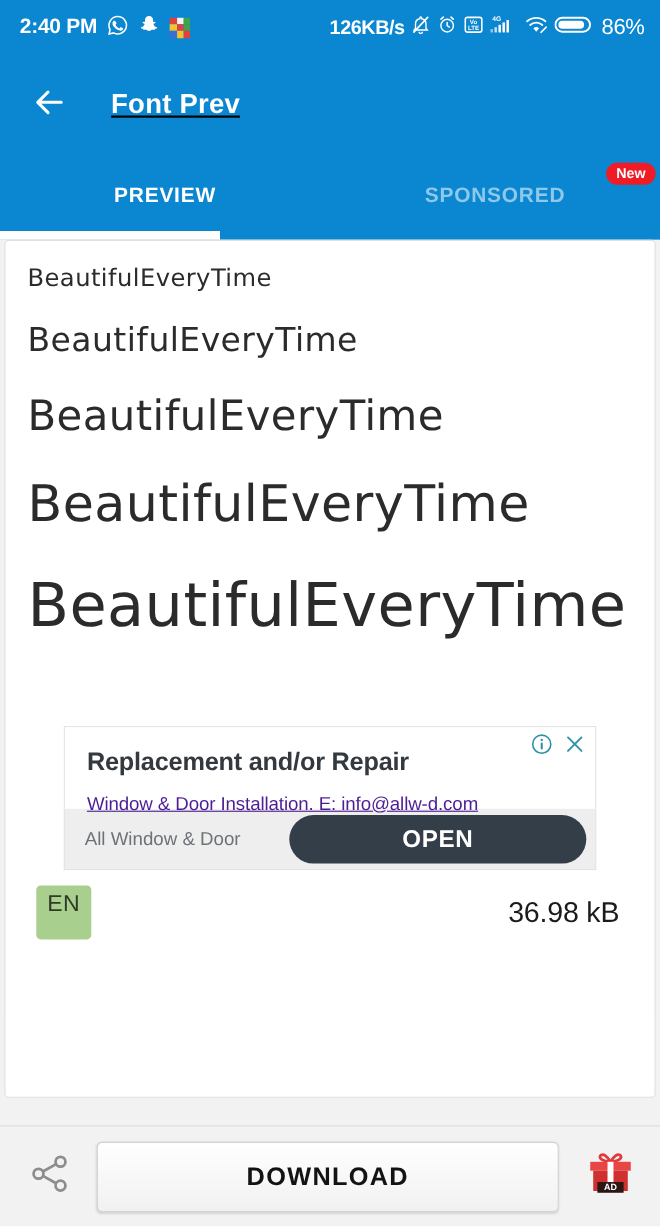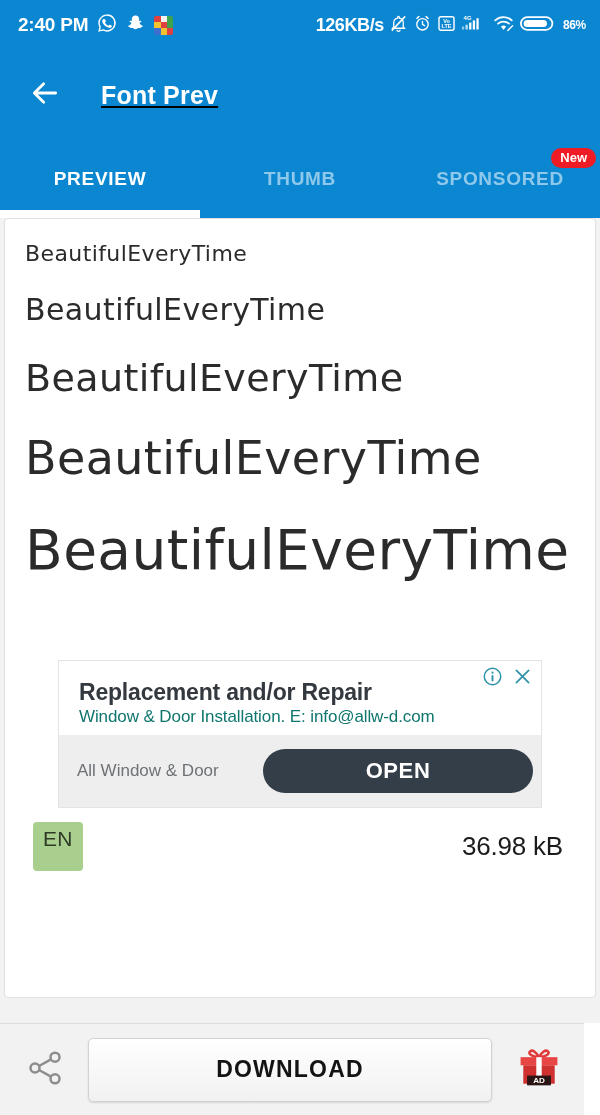--- a/index.html
+++ b/index.html
@@ -45,22 +45,22 @@
     gap: 5px;
     flex: 0 0 auto;
   }
   .net-speed {
     font-size: 18px;
     font-weight: bold;
     letter-spacing: -0.4px;
     white-space: nowrap;
   }
   .battery-pct {
-    font-size: 12px;
-    font-weight: bold;
+    font-size: 20px;
+    font-weight: normal;
     letter-spacing: -0.3px;
     margin-left: 2px;
   }
   .sicon { display: block; flex: 0 0 auto; }
 
   
   .app-grid-icon {
     width: 19px; height: 19px;
     display: grid;
     grid-template-columns: repeat(3, 1fr);
@@ -192,30 +192,32 @@
     gap: 9px;
   }
   .ad-headline {
     font-size: 23px;
     font-weight: bold;
     color: #33393f;
     letter-spacing: -0.2px;
     line-height: 1.2;
   }
   .ad-sub {
+    margin-top: 14px;
     font-size: 17px;
-    color: #0f766e;
+    color: #4c1d95;
     letter-spacing: -0.1px;
+    text-decoration: underline;
   }
   .ad-footer {
     background: #eeeeee;
     border: 1px solid #e4e4e4;
     border-top: none;
     box-sizing: border-box;
-    height: 73px;
+    height: 56px;
     display: flex;
     align-items: center;
     padding: 0 8px 0 18px;
   }
   .ad-advertiser {
     font-size: 17px;
     color: #6d7276;
     flex: 0 0 auto;
   }
   .ad-cta {
@@ -251,21 +253,21 @@
   .file-size {
     margin-left: auto;
     font-size: 26px;
     color: #1b1b1b;
     letter-spacing: -0.2px;
   }
 
   
   .bottom-bar {
     position: absolute;
-    left: 0; right: 16px; bottom: 0;
+    left: 0; right: 0; bottom: 0;
     height: 92px;
     background: #f2f2f2;
     border-top: 1px solid #dcdcdc;
     display: flex;
     align-items: center;
     padding: 0 14px;
     box-sizing: border-box;
   }
   .share-btn {
     width: 62px; height: 62px;
@@ -394,23 +396,20 @@
         <path d="M20 12H4.5M11 5l-7 7 7 7" fill="none" stroke="#ffffff" stroke-width="2.1" stroke-linecap="round" stroke-linejoin="round"></path>
       </svg>
     </span>
   </div>
   <div class="app-title">Font Prev</div>
 </div>
 
 <div class="tabs">
   <div class="tab active">
     <span>PREVIEW</span>
-  </div>
-  <div class="tab">
-    <span>THUMB</span>
   </div>
   <div class="tab">
     <span>SPONSORED</span>
     <span class="tab-new-badge">New</span>
   </div>
   <div class="tab-indicator"></div>
 </div>
 
 <div class="content">
   <div class="preview-card">

